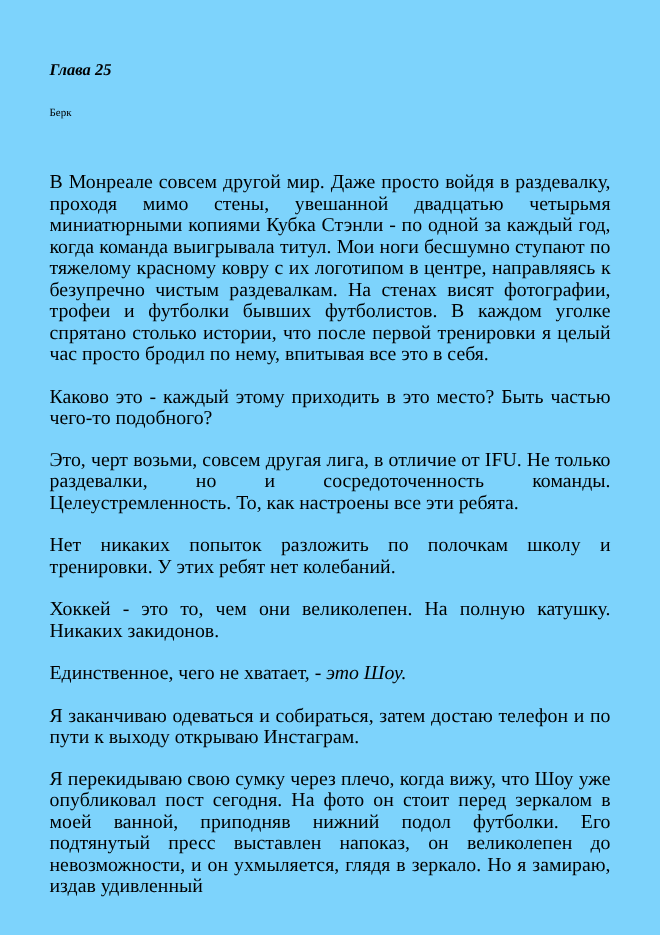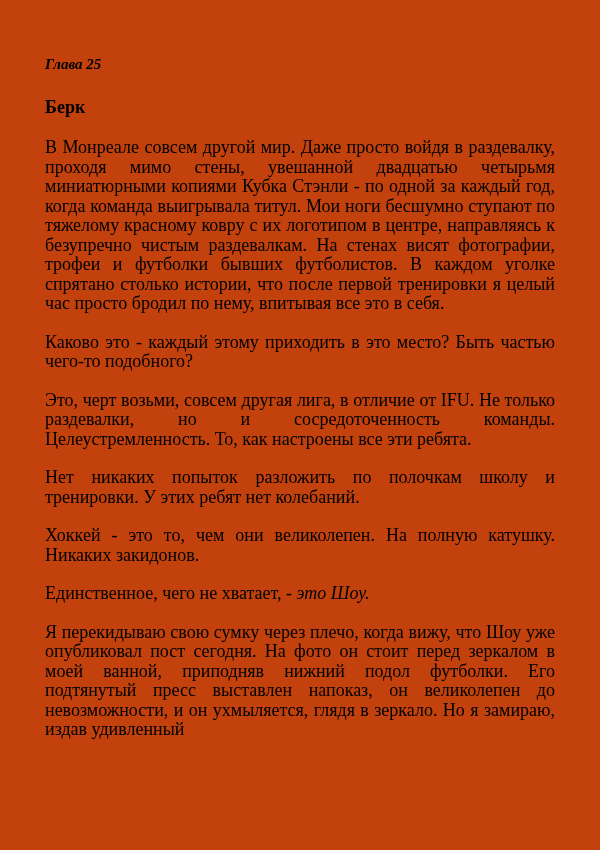--- a/index.html
+++ b/index.html
@@ -6,34 +6,34 @@
   html, body {
     width: 600px;
     height: 850px;
     background: #ffffff;
     overflow: hidden;
   }
   .page {
     width: 600px;
     height: 850px;
     padding: 56px 45px 40px 45px;
-    background: #c2410c;
+    background: #7dd3fc;
     color: #000000;
     font-family: "Liberation Serif", "DejaVu Serif", serif;
   }
   .chapter-title {
     font-size: 15px;
     font-weight: bold;
     font-style: italic;
     margin-bottom: 24px;
   }
   .section-title {
-    font-size: 18px;
-    font-weight: bold;
-    margin-bottom: 20px;
+    font-size: 10px;
+    font-weight: normal;
+    margin-bottom: 48px;
   }
   .paragraphs p {
     font-size: 18px;
     line-height: 19.5px;
     text-align: justify;
     margin-bottom: 19px;
   }
   .paragraphs p span.italic {
     font-style: italic;
   }
@@ -44,15 +44,16 @@
 <div class="page">
   <div class="chapter-title">Глава 25</div>
   <div class="section-title">Берк</div>
   <div class="paragraphs" id="paragraphs">
       <p><span>В Монреале совсем другой мир. Даже просто войдя в раздевалку, проходя мимо стены, увешанной двадцатью четырьмя миниатюрными копиями Кубка Стэнли - по одной за каждый год, когда команда выигрывала титул. Мои ноги бесшумно ступают по тяжелому красному ковру с их логотипом в центре, направляясь к безупречно чистым раздевалкам. На стенах висят фотографии, трофеи и футболки бывших футболистов. В каждом уголке спрятано столько истории, что после первой тренировки я целый час просто бродил по нему, впитывая все это в себя.</span></p>
       <p><span>Каково это - каждый этому приходить в это место? Быть частью чего-то подобного?</span></p>
       <p><span>Это, черт возьми, совсем другая лига, в отличие от IFU. Не только раздевалки, но и сосредоточенность команды. Целеустремленность. То, как настроены все эти ребята.</span></p>
       <p><span>Нет никаких попыток разложить по полочкам школу и тренировки. У этих ребят нет колебаний.</span></p>
       <p><span>Хоккей - это то, чем они великолепен. На полную катушку. Никаких закидонов.</span></p>
       <p><span>Единственное, чего не хватает, - </span><span class="italic">это Шоу.</span></p>
+      <p><span>Я заканчиваю одеваться и собираться, затем достаю телефон и по пути к выходу открываю Инстаграм.</span></p>
       <p><span>Я перекидываю свою сумку через плечо, когда вижу, что Шоу уже опубликовал пост сегодня. На фото он стоит перед зеркалом в моей ванной, приподняв нижний подол футболки. Его подтянутый пресс выставлен напоказ, он великолепен до невозможности, и он ухмыляется, глядя в зеркало. Но я замираю, издав удивленный</span></p>
     </div>
 </div>
 
 </body></html>

